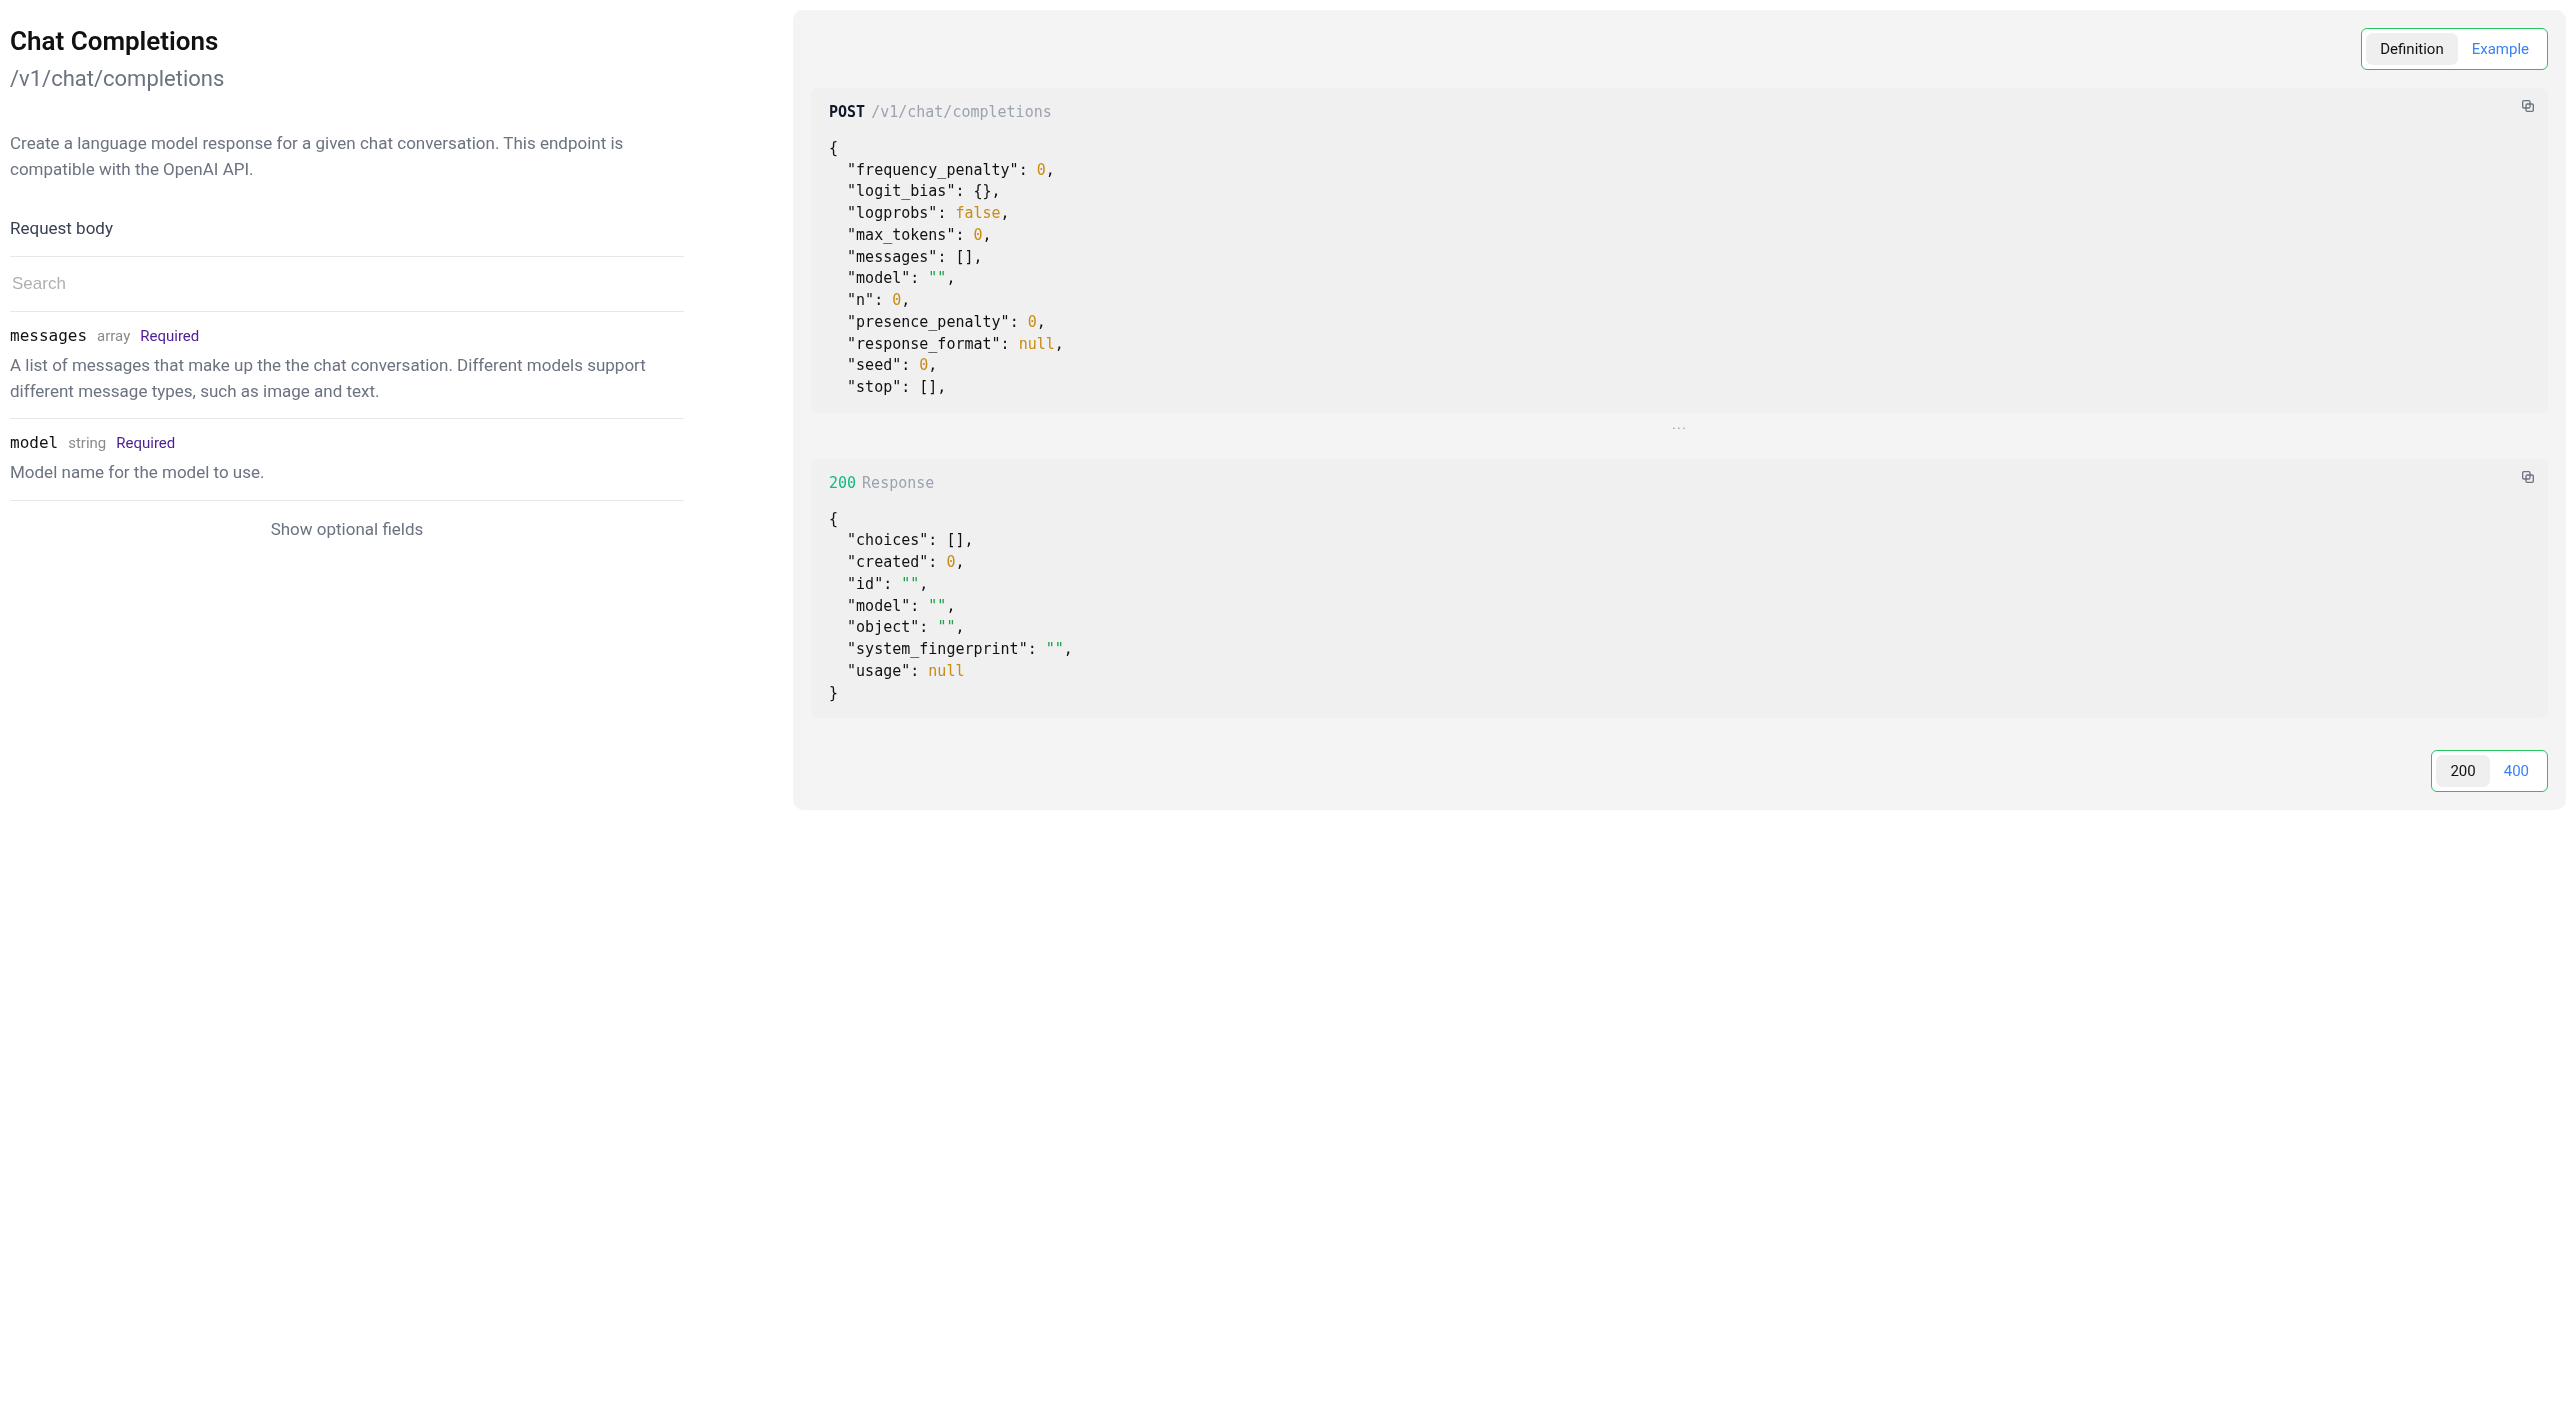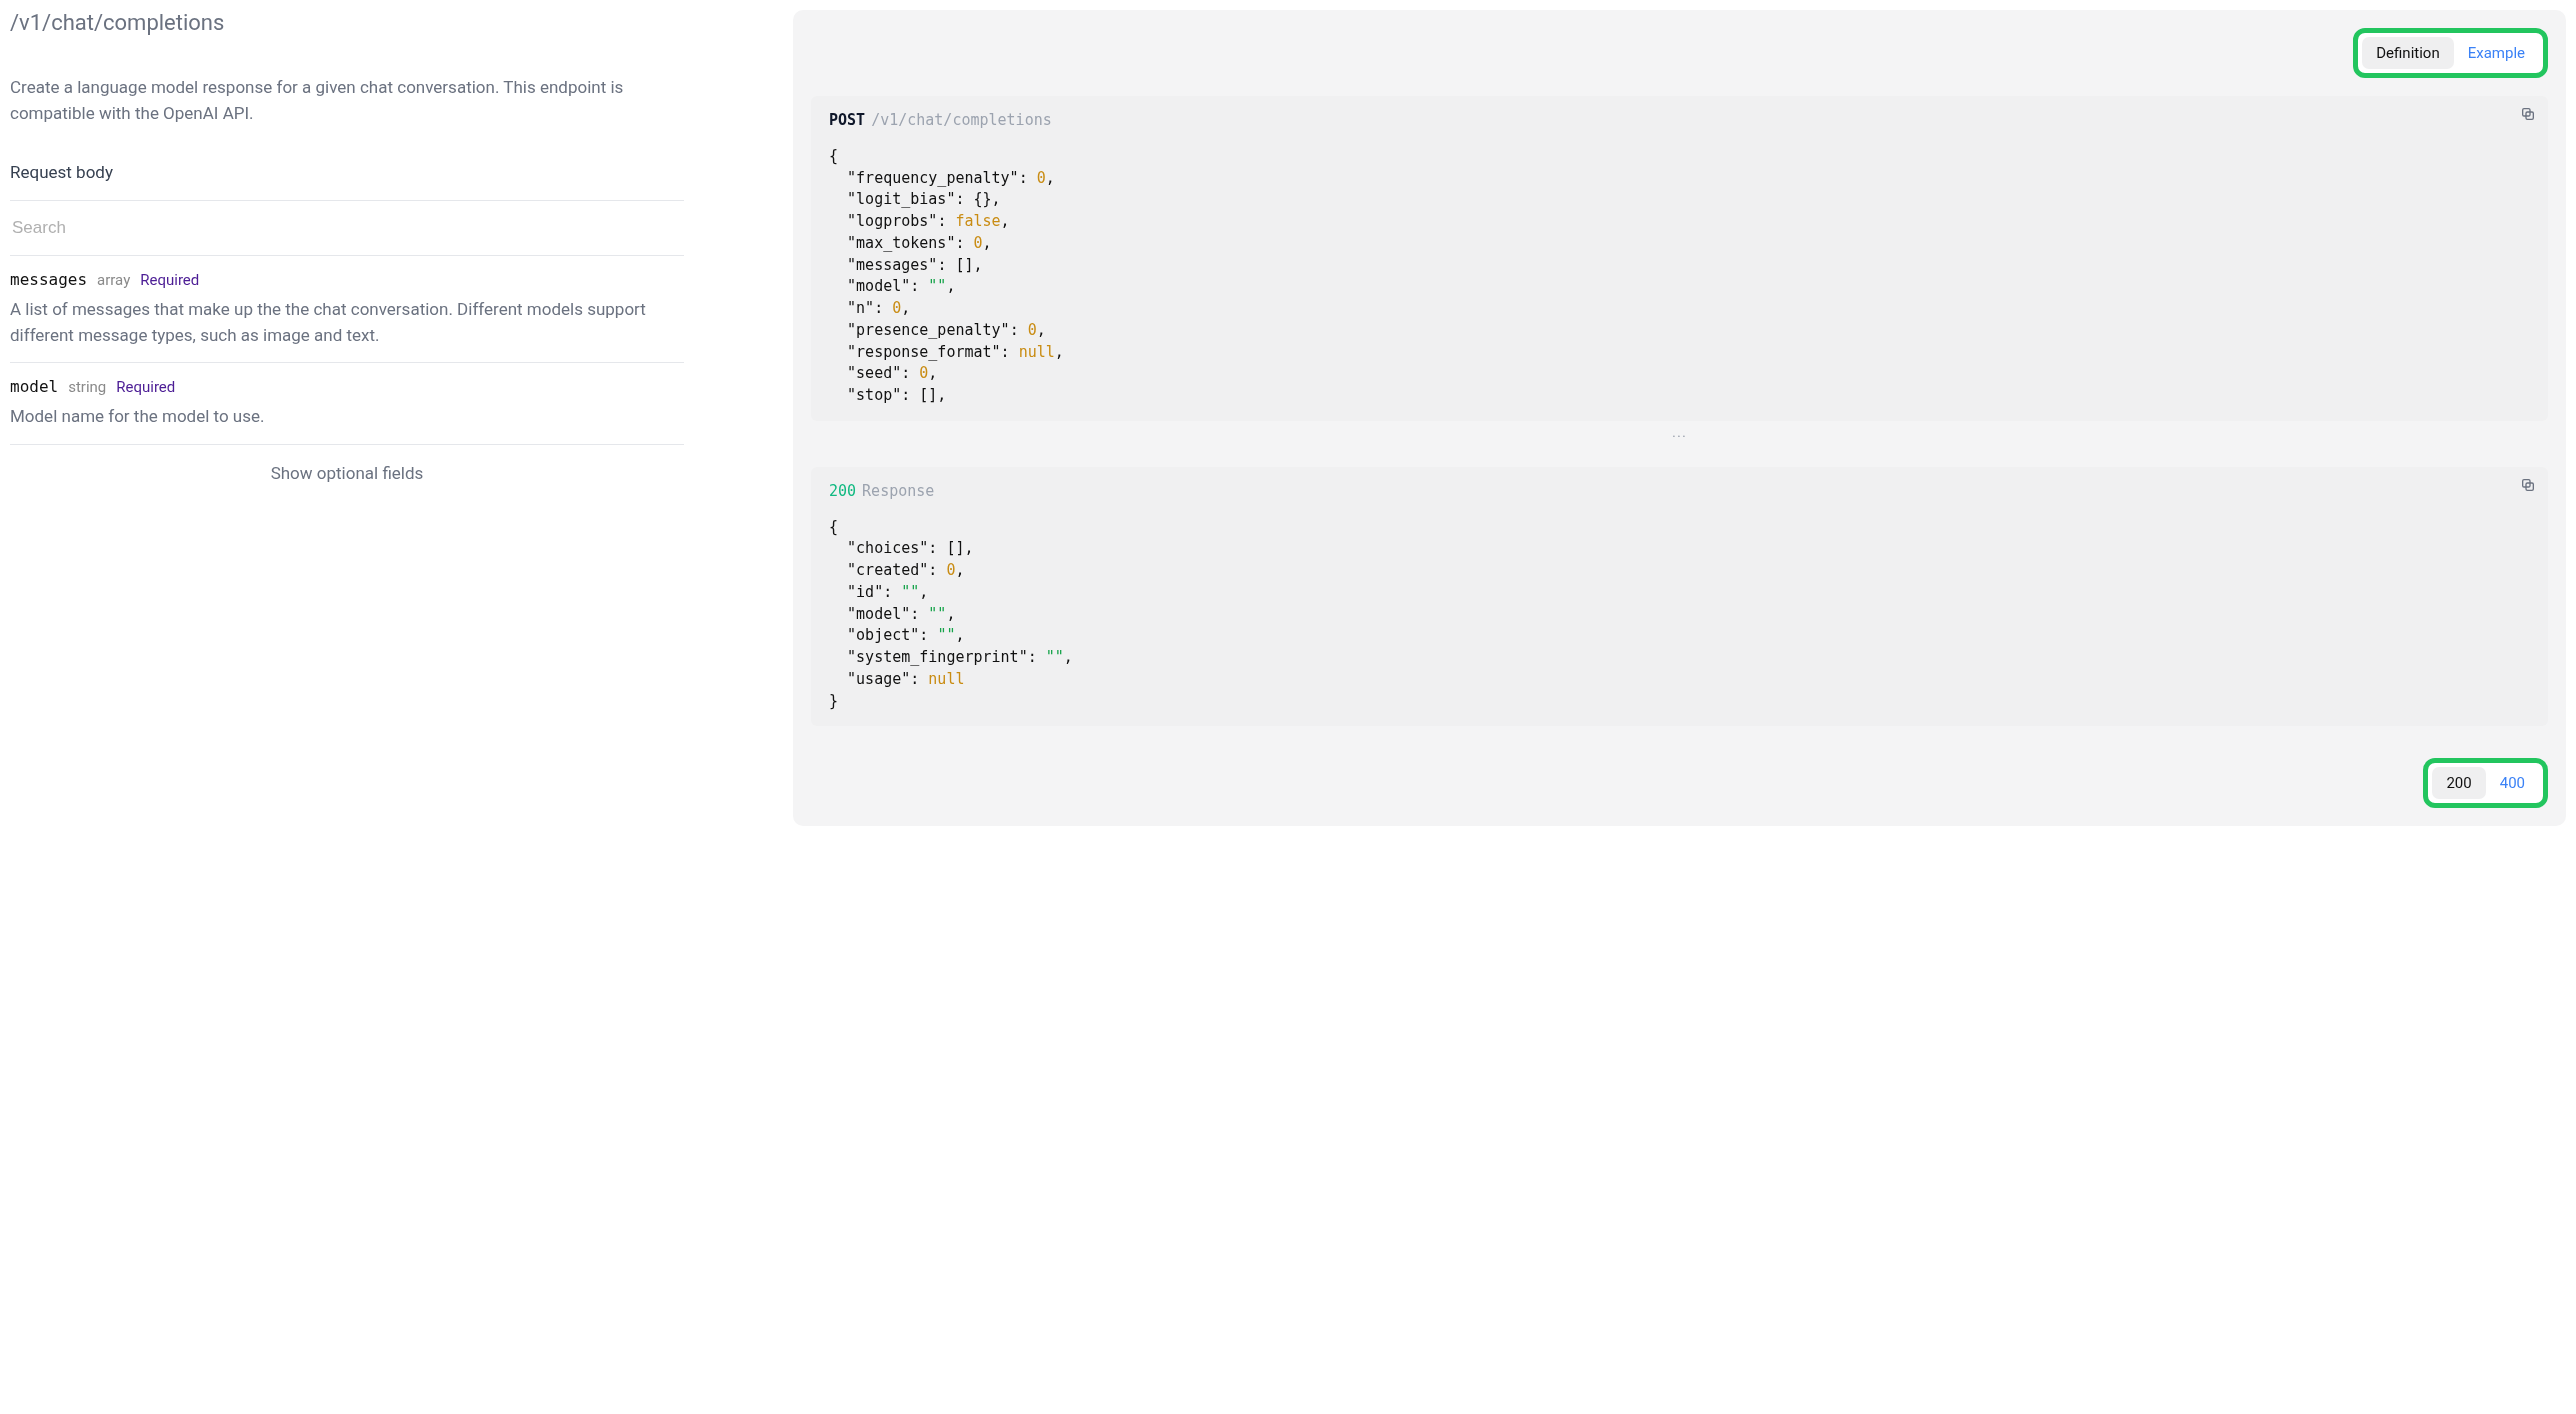--- a/index.html
+++ b/index.html
@@ -104,22 +104,22 @@
   }
 
   
   .tabs-top {
     display: flex;
     justify-content: flex-end;
     padding: 18px 0;
   }
   .seg {
     background: #fff;
-    border: 5px solid #22c55e;
-    border-radius: 12px;
+    border: 1px solid #22c55e;
+    border-radius: 6px;
     padding: 4px;
     display: inline-flex;
     gap: 0;
   }
   .seg button {
     border: none;
     background: transparent;
     font-size: 15px;
     padding: 7px 14px;
     border-radius: 7px;
@@ -177,20 +177,21 @@
     justify-content: flex-end;
     margin-top: auto;
     padding-top: 30px;
   }
 </style>
 </head>
 <body>
 
 <div class="page">
   <div class="left">
+    <h1 class="page-title">Chat Completions</h1>
     <div class="endpoint-path">/v1/chat/completions</div>
     <div class="description">Create a language model response for a given chat conversation. This endpoint is compatible with the OpenAI API.</div>
     <div class="section-heading">Request body</div>
     <hr class="divider">
     <div class="search-row">
       <input class="search-input" placeholder="Search" style="">
     </div>
     <hr class="divider">
 
     <div id="params-container">

